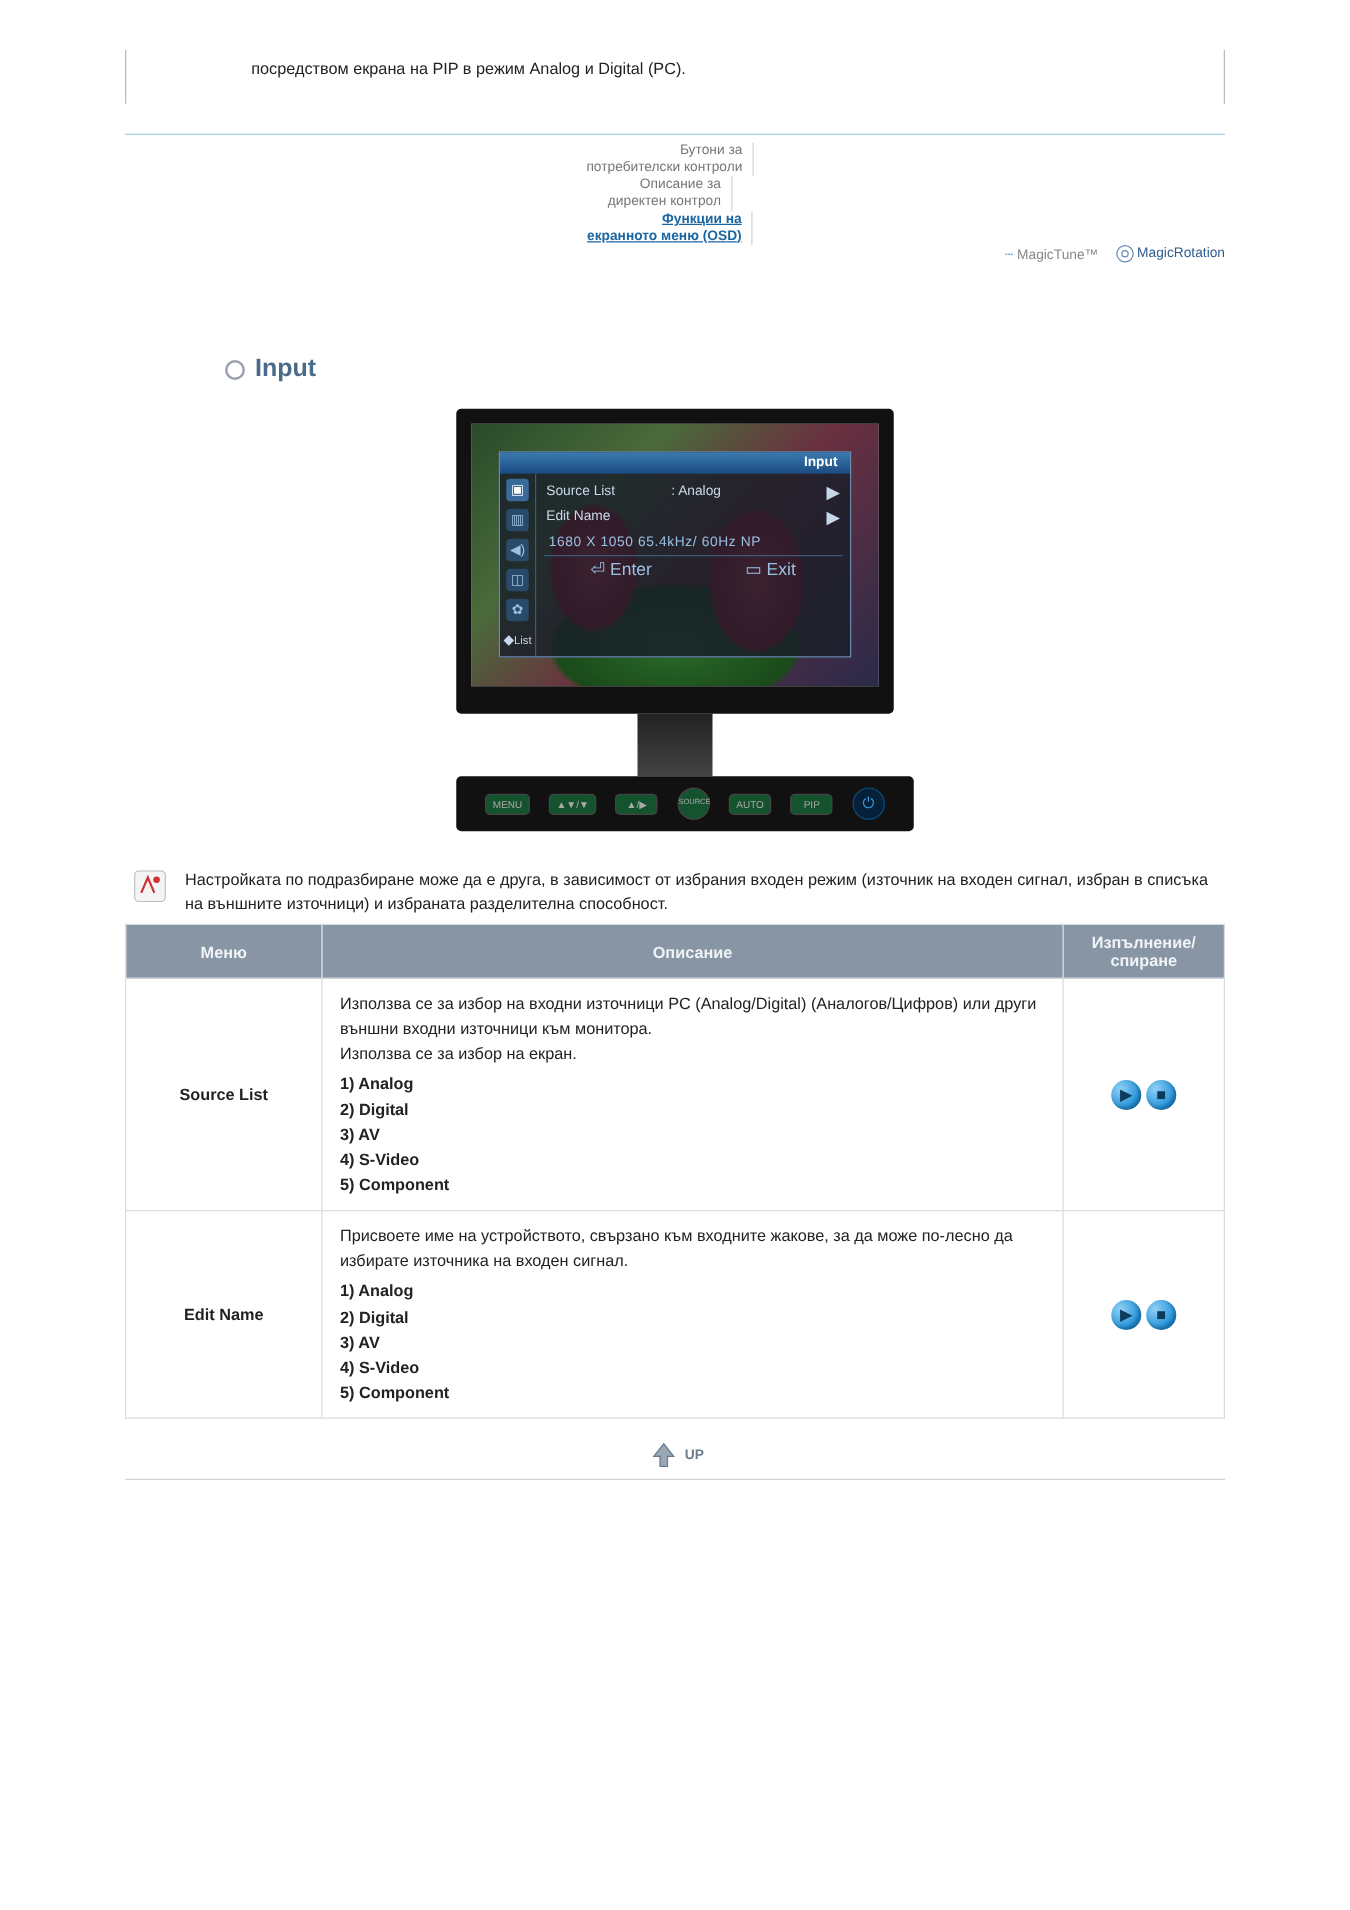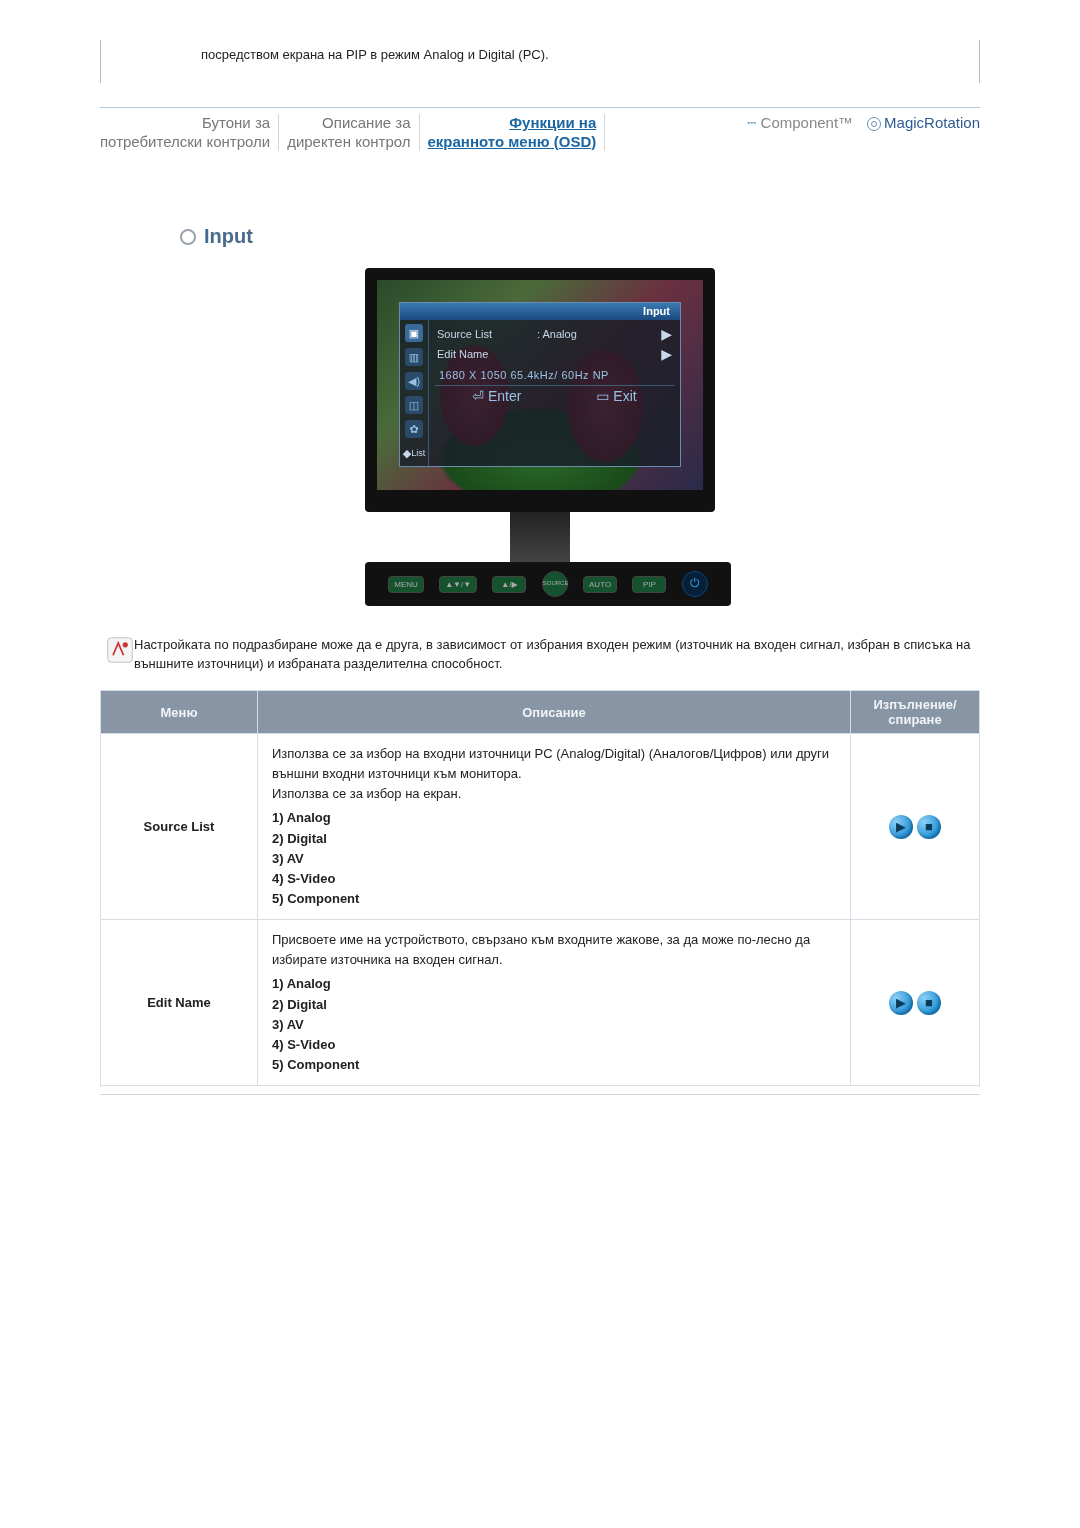--- a/index.html
+++ b/index.html
@@ -19,23 +19,24 @@
     border-left: 1px solid #bbb;
     border-right: 1px solid #bbb;
     padding: 6px 18px 18px 100px;
     margin-bottom: 24px;
     line-height: 1.45;
   }
   .nav-bar {
     border-top: 1px solid #a8cfe3;
     padding: 6px 0 4px;
     display: flex;
-    align-items: flex-start;
-    font-size: 15px;
+    align-items: center;
+    font-size: 11px;
     color: #777;
+    flex-direction: column;
   }
   .nav-col {
     text-align: right;
     padding-right: 8px;
     border-right: 1px solid #d5d5d5;
     margin-right: 8px;
     line-height: 1.25;
   }
   .nav-col.active span { color: #1a66a3; font-weight: bold; text-decoration: underline; }
   .nav-right {
@@ -157,21 +158,22 @@
   }
   .btn-pill {
     background:#14532d; border:1px solid #444; color:#aaa;
     font-size:8px; padding:3px 5px; border-radius:4px;
     min-width:22px; text-align:center;
   }
   .btn-pill.round { border-radius:50%; width:24px; height:24px; padding:0; line-height:22px;}
   .btn-pill.power { background:#06203a; border-color:#0a4a7a; color:#3aa0e0; font-size:12px;}
   .note-row {
     display:flex;
-    margin: 24px 0 16px;
+    gap:14px;
+    margin: 24px 0 6px;
     padding: 0 6px;
   }
   .note-icon {
     width:28px; flex:0 0 28px;
   }
   .note-icon svg { width:28px; height:28px; }
   .note-text { line-height:1.45; }
   table.menu {
     width:100%;
     border-collapse: collapse;
@@ -240,21 +242,21 @@
       <span>Бутони за</span><br><span>потребителски контроли</span>
     </div>
     <div class="nav-col">
       <span>Описание за</span><br><span>директен контрол</span>
     </div>
     <div class="nav-col active">
       <span>Функции на</span><br><span>екранното меню (OSD)</span>
     </div>
     <div class="nav-right">
       <div class="mt">
-        <span style="color:#3a8ac5;">┄</span> <span>Component™</span>
+        <span style="color:#3a8ac5;">┄</span> <span>MagicTune™</span>
       </div>
       <div class="mr">
         <span class="ring"></span><span>MagicRotation</span>
       </div>
     </div>
   </div>
 
   <div class="section-title">
     <span class="ring-icon"></span>
     <h2>Input</h2>
@@ -359,16 +361,24 @@
         <td class="play-col">
           <div class="play-stop">
             <div class="pbtn">▶</div>
             <div class="pbtn">■</div>
           </div>
         </td>
       </tr>
     </tbody>
   </table>
 
+  <div class="up-arrow">
+    <span class="chip">
+      <svg width="28" height="22" viewBox="0 0 28 22">
+        <path d="M14 2 L22 12 L17 12 L17 20 L11 20 L11 12 L6 12 Z" fill="#9aa7b4" stroke="#6b7b8b"></path>
+      </svg>
+      <span style="font-weight:bold;">UP</span>
+    </span>
+  </div>
 
   <hr class="bottom">
 
 </div>
 
 </body></html>

